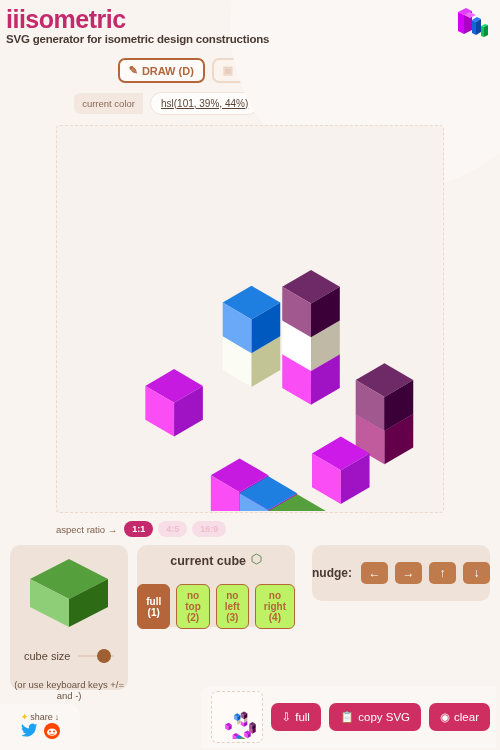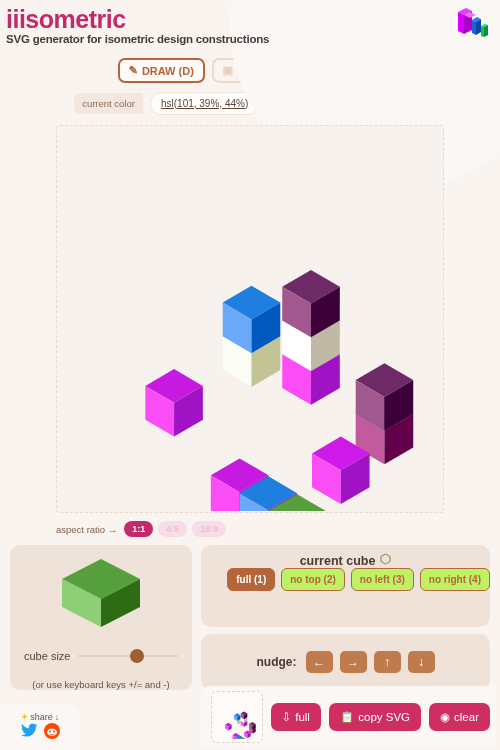--- a/index.html
+++ b/index.html
@@ -76,21 +76,21 @@
     font-size: 9px; font-weight: bold; border: none; border-radius: 9px;
     padding: 3px 8px; cursor: pointer;
     background: #f7dde6; color: #f0bcd0;
   }
   .chip.active { background: #c42a6b; color: #fff; }
 
   
   .panels { display: flex; gap: 9px; padding: 8px 10px 0 10px; }
   .panel { background: #efe2d9; border-radius: 10px; }
   .panel-left { width: 182px; height: 145px; position: relative; }
-  .panel-right { flex: 1; display: flex; flex-direction: column; gap: 7px; }
+  .panel-right { flex: 1; display: flex; flex-direction: row; gap: 17px; }
   .panel-cube { height: 82px; padding-top: 8px; }
   .panel-nudge { height: 56px; display: flex; align-items: center; justify-content: center; gap: 7px; }
 
   .cube-preview { display: flex; justify-content: center; padding-top: 10px; }
   .size-row { display: flex; align-items: center; gap: 8px; padding: 0 14px; margin-top: 18px; }
   .size-label { font-size: 11px; color: #5a4436; white-space: nowrap; }
   .slider { position: relative; flex: 1; height: 14px; }
   .slider-track {
     position: absolute; top: 6px; left: 0; right: 0; height: 2px;
     background: #e2cdc0; border-radius: 2px;
@@ -99,21 +99,21 @@
     position: absolute; top: 0; left: 52%; width: 14px; height: 14px;
     border-radius: 50%; background: #9e5f33; cursor: pointer;
   }
   .hint { font-size: 9.5px; color: #6b5243; text-align: center; margin-top: 16px; }
 
   .panel-title {
     font-size: 12.5px; font-weight: bold; color: #4a3a33;
     text-align: center; display: flex; align-items: center;
     justify-content: center; gap: 5px;
   }
-  .cube-btn-row { display: flex; justify-content: flex-end; gap: 6px; margin-top: 0; }
+  .cube-btn-row { display: flex; justify-content: flex-end; gap: 6px; margin-top: 16px; }
   .cbtn {
     font-size: 10px; font-weight: bold; color: #b4663a;
     background: #bef264; border: 1.5px solid #b4663a; border-radius: 6px;
     padding: 5px 8px; cursor: pointer;
   }
   .cbtn.active { background: #b4663a; color: #fff; border-color: #b4663a; }
   .nudge-label { font-size: 12px; font-weight: bold; color: #4a3a33; margin-right: 2px; }
   .nbtn {
     width: 27px; height: 22px; border: none; border-radius: 5px;
     background: #c07b4c; color: #fff; font-size: 12px; cursor: pointer;

